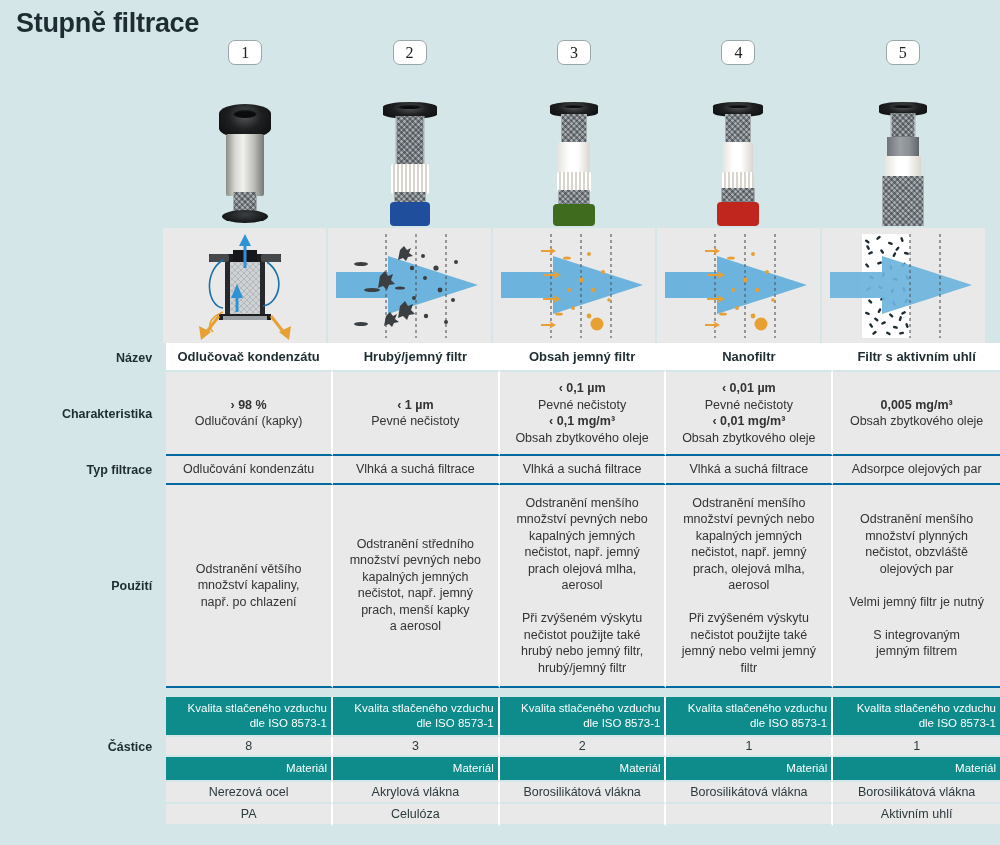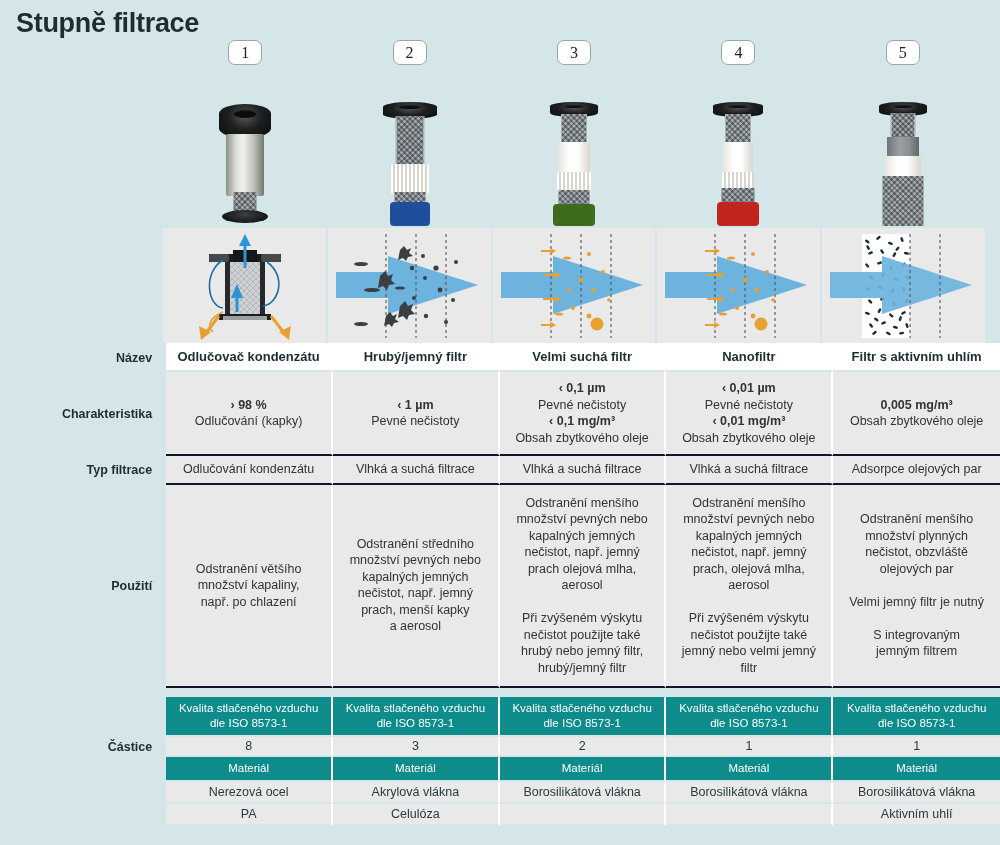--- a/index.html
+++ b/index.html
@@ -75,32 +75,32 @@
   table.grid { position:absolute; left:0; top:343px; width:1000px;
                border-collapse:separate; border-spacing:0; }
   table.grid td, table.grid th { padding:0; vertical-align:middle; }
   .lbl {
     width:163px; background:#d5e6e8; text-align:right;
     padding-right:14px !important; font-weight:bold; font-size:12.5px;
     color:#1d2d31;
   }
   .data {
     background:#e9e9e9; text-align:center; font-size:12.5px; line-height:1.32;
-    color:#333; border-right:2px solid #ffffff; border-bottom:2px solid #0f172a;
+    color:#333; border-right:2px solid #ffffff; border-bottom:2px solid #0369a1;
     width:163.5px;
   }
   .data.last { border-right:none; }
   .row-name .data { background:#ffffff; font-weight:bold; font-size:13px; color:#1d2d31;
                     padding:5px 4px !important; border-bottom:2px solid #d5e6e8;margin-left:39px; }
   .row-char .data { padding:8px 6px !important; }
   .row-char .data b { font-size:12.5px; }
   .row-type .data { padding:5px 4px !important; }
   .row-use .data { padding:10px 8px !important; vertical-align:middle; height:200px; }
   .tealbar {
-    background:#0e8c8c; color:#ffffff; text-align:center; font-size:11.5px;
+    background:#0e8c8c; color:#ffffff; text-align:right; font-size:11.5px;
     line-height:1.3; padding:4px 4px !important;
     border-right:2px solid #ffffff; border-bottom:2px solid #d5e6e8;
   }
   .tealbar.last { border-right:none; }
   .num { background:#e9e9e9; text-align:center; font-size:12.5px;
          border-right:2px solid #ffffff; border-bottom:2px solid #d5e6e8;
          padding:2px 4px !important; }
   .num.last { border-right:none; }
   .mat { background:#e9e9e9; text-align:center; font-size:12.5px;
          border-right:2px solid #ffffff; border-bottom:2px solid #d5e6e8;
@@ -362,23 +362,23 @@
     </div>
   </div>
 
   <table class="grid">
 
     <tbody>
         <tr class="row-name">
       <td class="lbl">Název</td>
       <td class="data">Odlučovač kondenzátu</td>
       <td class="data">Hrubý/jemný filtr</td>
-      <td class="data">Velmi suchá filtr</td>
+      <td class="data">Obsah jemný filtr</td>
       <td class="data">Nanofiltr</td>
-      <td class="data last">Filtr s aktivním uhlím</td>
+      <td class="data last">Filtr s aktivním uhlí</td>
     </tr>
 
     <tr class="row-char">
       <td class="lbl">Charakteristika</td>
       <td class="data">
         <div><b>› 98 %</b></div>
         <div>Odlučování (kapky)</div>
       </td>
       <td class="data">
         <div><b>‹ 1 µm</b></div>

